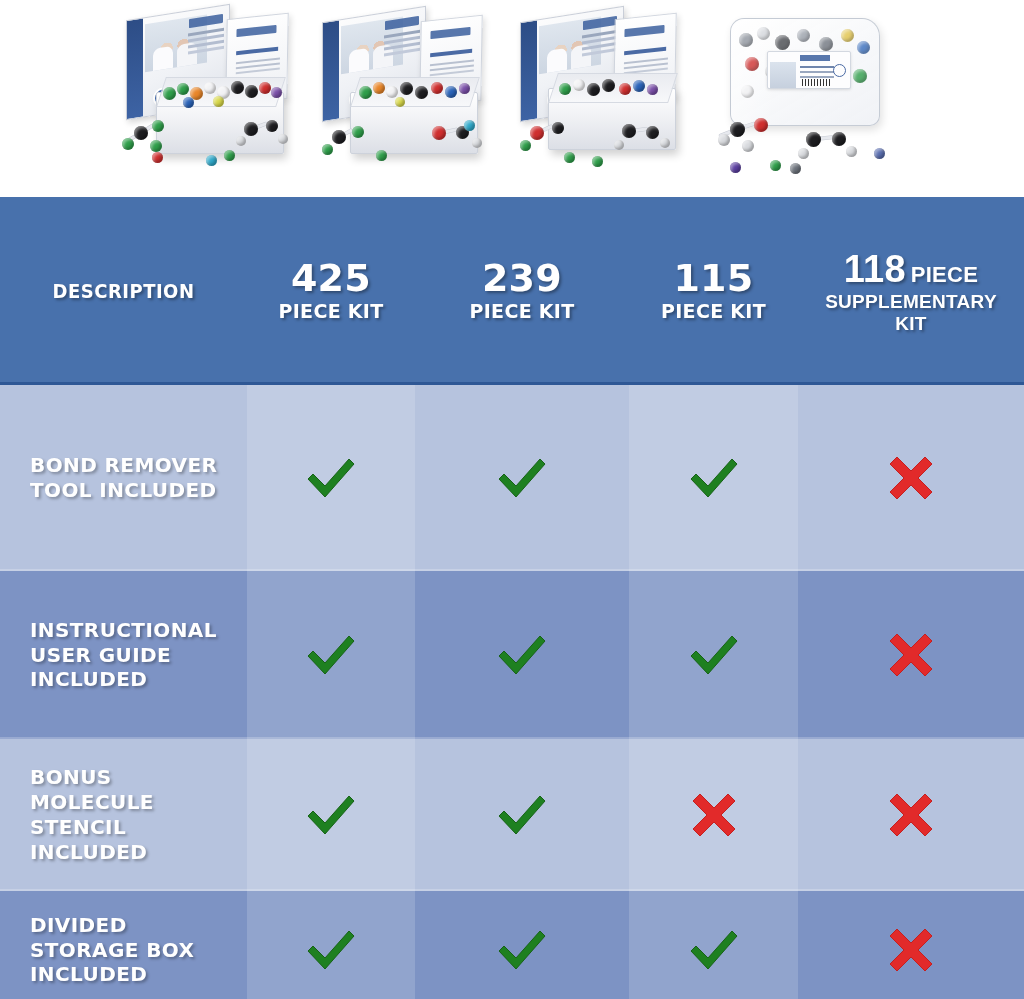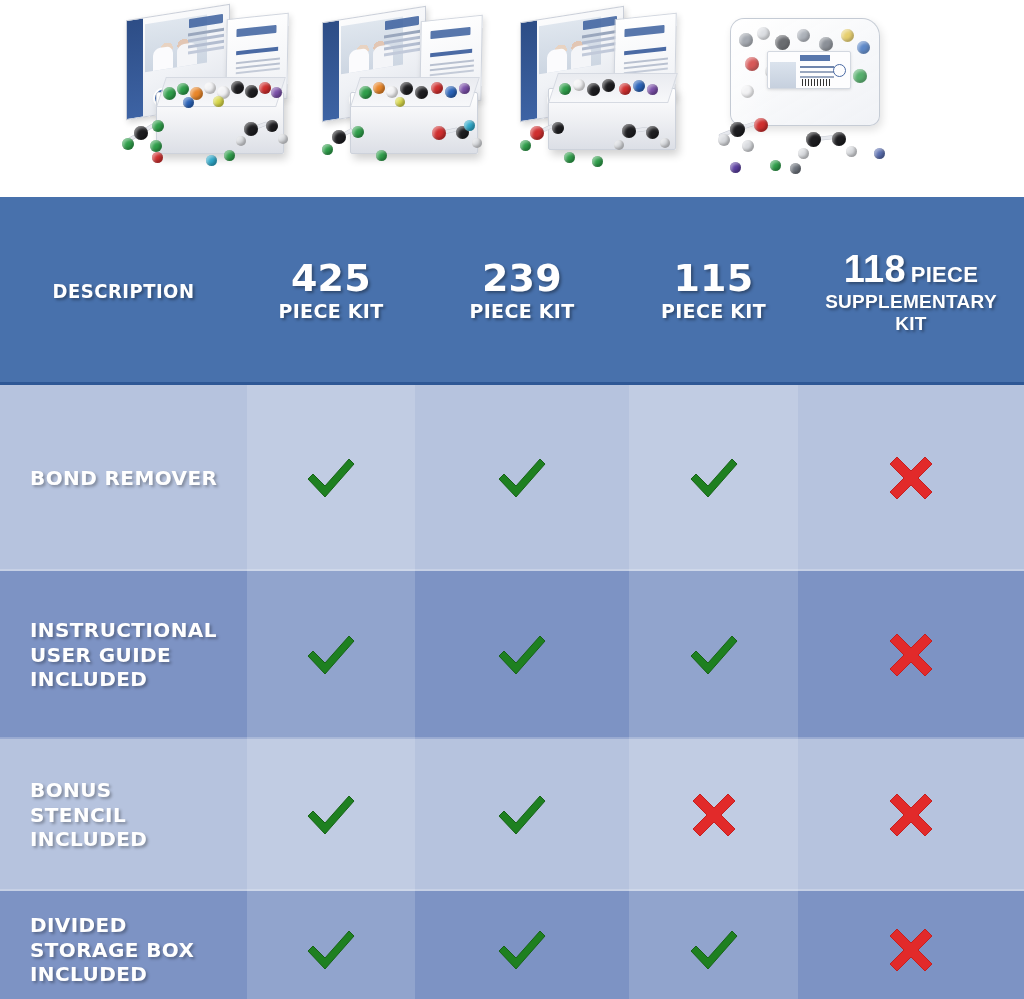--- a/index.html
+++ b/index.html
@@ -504,20 +504,21 @@
     <div class="trow light" style="height:186px;">
       <div class="stripes">
         <span class="stripe col-desc"></span>
         <span class="stripe col-k1 on"></span>
         <span class="stripe col-k2"></span>
         <span class="stripe col-k3 on"></span>
         <span class="stripe col-k4"></span>
       </div>
       <div class="col-desc rowlabel">
         <div>BOND REMOVER</div>
+        <div>TOOL INCLUDED</div>
       </div>
       <div class="cell col-k1">
         <span class="mark">
           <svg width="56" height="50" viewBox="0 0 56 50">
               <path d="M5 26 L10 21 L22 33 L46 6 L51 11 L22 44 Z" fill="#1e8020" stroke="#176217" stroke-width="1"></path>
             </svg>
         </span>
       </div>
       <div class="cell col-k2">
         <span class="mark">
@@ -588,20 +589,21 @@
     <div class="trow light" style="height:152px;">
       <div class="stripes">
         <span class="stripe col-desc"></span>
         <span class="stripe col-k1 on"></span>
         <span class="stripe col-k2"></span>
         <span class="stripe col-k3 on"></span>
         <span class="stripe col-k4"></span>
       </div>
       <div class="col-desc rowlabel">
         <div>BONUS</div>
+        <div>MOLECULE</div>
         <div>STENCIL</div>
         <div>INCLUDED</div>
       </div>
       <div class="cell col-k1">
         <span class="mark">
           <svg width="56" height="50" viewBox="0 0 56 50">
               <path d="M5 26 L10 21 L22 33 L46 6 L51 11 L22 44 Z" fill="#1e8020" stroke="#176217" stroke-width="1"></path>
             </svg>
         </span>
       </div>

